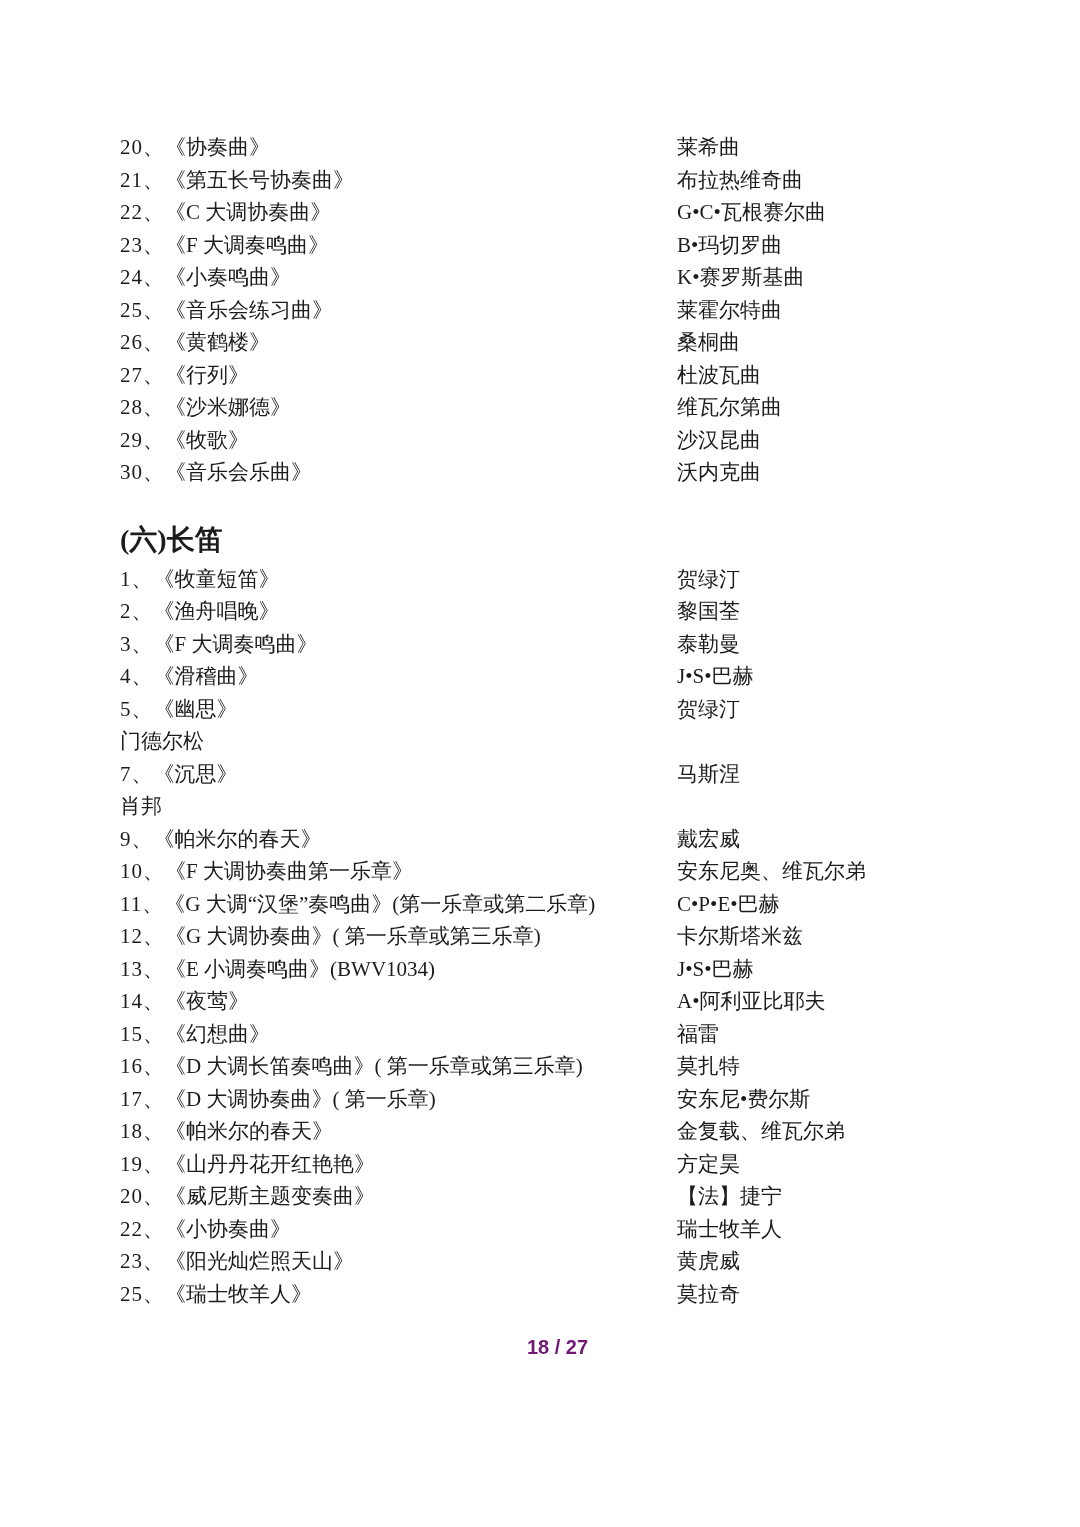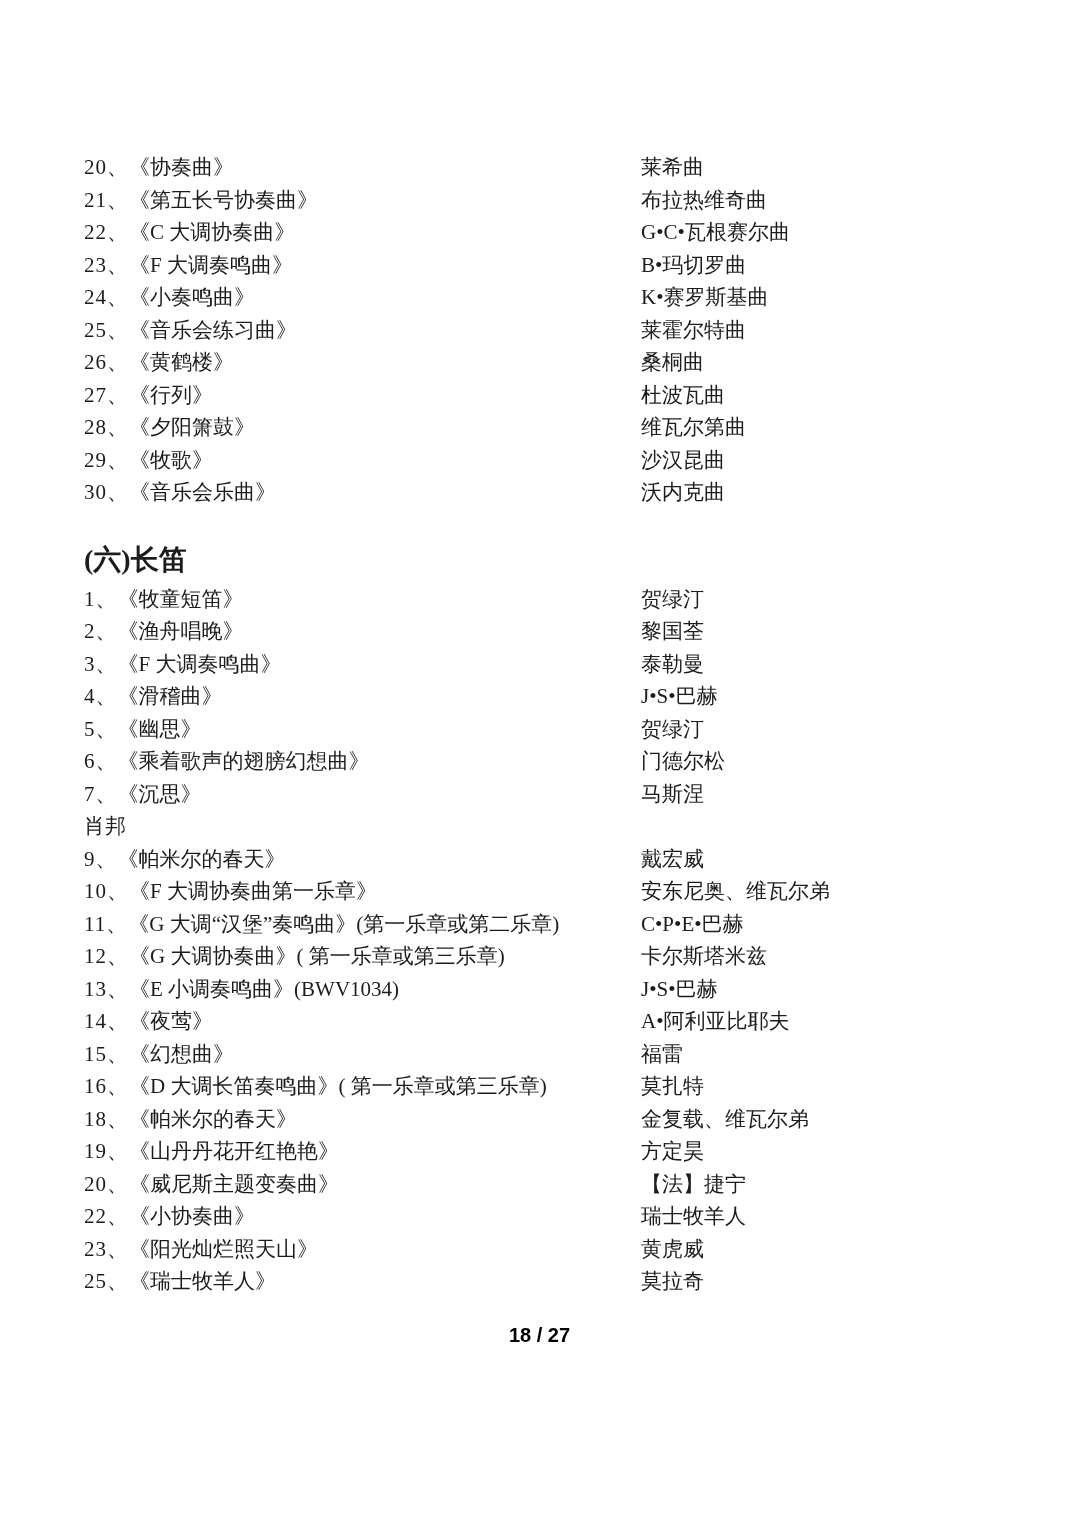--- a/index.html
+++ b/index.html
@@ -14,22 +14,21 @@
     font-family: "Liberation Serif", "DejaVu Serif", serif;
     color: #1c1c1c;
     overflow: hidden;
   }
   .doc-page {
     position: absolute;
     inset: 0;
     background: #ffffff;
   }
   .content {
-    padding: 131px 100px 0 84px;
-    margin-top: 20px;
+    padding: 131px 100px 0 120px;
   }
   .rows { }
   .row {
     display: flex;
     align-items: baseline;
     font-size: 21px;
     line-height: 32.5px;
     white-space: nowrap;
   }
   .cell-left {
@@ -51,21 +50,21 @@
     margin-top: 34px;
     margin-bottom: 6px;
   }
   .page-footer {
     margin-top: 24px;
     text-align: center;
     font-family: "Liberation Sans", "DejaVu Sans", sans-serif;
     font-weight: bold;
     font-size: 20px;
     line-height: 26px;
-    color: #000000;
+    color: #701a75;
     padding-left: 15px; 
   }
 </style>
 </head>
 <body>
 
 <div class="doc-page">
   <div class="content">
 
     <section>
@@ -105,21 +104,21 @@
             <span class="cell-left"><span class="num">26、</span><span class="title">《黄鹤楼》</span></span>
             <span class="composer">桑桐曲</span>
           </div>
 
           <div class="row">
             <span class="cell-left"><span class="num">27、</span><span class="title">《行列》</span></span>
             <span class="composer">杜波瓦曲</span>
           </div>
 
           <div class="row">
-            <span class="cell-left"><span class="num">28、</span><span class="title">《夕阳箫鼓》</span></span>
+            <span class="cell-left"><span class="num">28、</span><span class="title">《沙米娜德》</span></span>
             <span class="composer">维瓦尔第曲</span>
           </div>
 
           <div class="row">
             <span class="cell-left"><span class="num">29、</span><span class="title">《牧歌》</span></span>
             <span class="composer">沙汉昆曲</span>
           </div>
 
           <div class="row">
             <span class="cell-left"><span class="num">30、</span><span class="title">《音乐会乐曲》</span></span>
@@ -151,21 +150,20 @@
             <span class="cell-left"><span class="num">4、</span><span class="title">《滑稽曲》</span></span>
             <span class="composer">J•S•巴赫</span>
           </div>
 
           <div class="row">
             <span class="cell-left"><span class="num">5、</span><span class="title">《幽思》</span></span>
             <span class="composer">贺绿汀</span>
           </div>
 
           <div class="row">
-            <span class="cell-left"><span class="num">6、</span><span class="title">《乘着歌声的翅膀幻想曲》</span></span>
             <span class="composer">门德尔松</span>
           </div>
 
           <div class="row">
             <span class="cell-left"><span class="num">7、</span><span class="title">《沉思》</span></span>
             <span class="composer">马斯涅</span>
           </div>
 
           <div class="row">
             <span class="composer">肖邦</span>
@@ -204,20 +202,24 @@
           <div class="row">
             <span class="cell-left"><span class="num">15、</span><span class="title">《幻想曲》</span></span>
             <span class="composer">福雷</span>
           </div>
 
           <div class="row">
             <span class="cell-left"><span class="num">16、</span><span class="title">《D 大调长笛奏鸣曲》( 第一乐章或第三乐章)</span></span>
             <span class="composer">莫扎特</span>
           </div>
 
+          <div class="row">
+            <span class="cell-left"><span class="num">17、</span><span class="title">《D 大调协奏曲》( 第一乐章)</span></span>
+            <span class="composer">安东尼•费尔斯</span>
+          </div>
 
           <div class="row">
             <span class="cell-left"><span class="num">18、</span><span class="title">《帕米尔的春天》</span></span>
             <span class="composer">金复载、维瓦尔弟</span>
           </div>
 
           <div class="row">
             <span class="cell-left"><span class="num">19、</span><span class="title">《山丹丹花开红艳艳》</span></span>
             <span class="composer">方定昊</span>
           </div>

